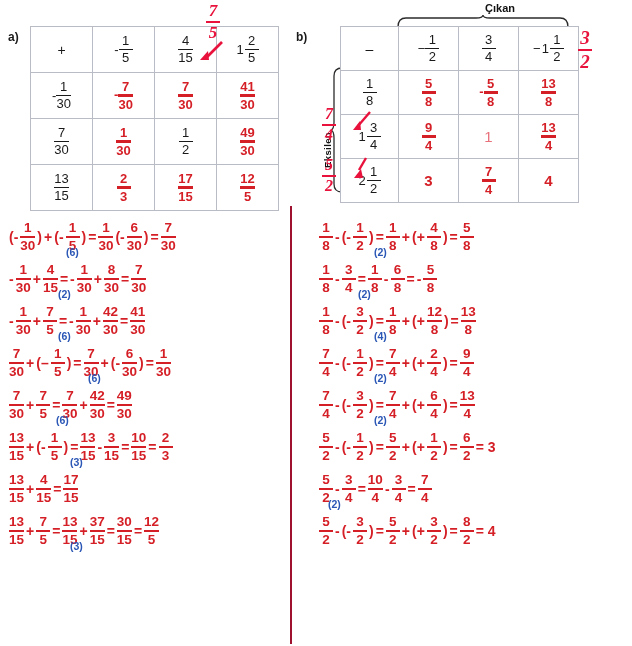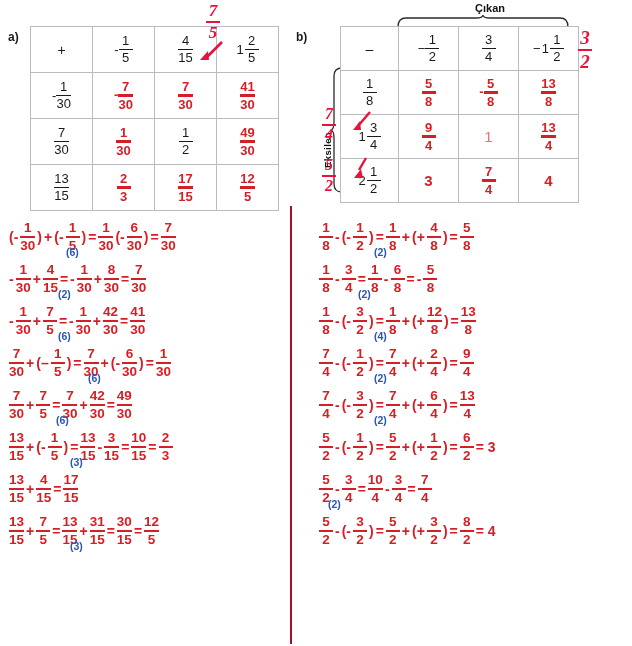--- a/index.html
+++ b/index.html
@@ -239,21 +239,21 @@
         <span class="den">5</span>
       </span>
   </div>
   <svg class="arrow" style="left:196px; top:38px;" width="30" height="26" viewBox="0 0 30 26">
     <path d="M26 4 L10 20" stroke="#e8123c" stroke-width="2.6" fill="none"></path>
     <path d="M4 22 L12 13 L13 22 Z" fill="#e8123c"></path>
   </svg>
 
   <div class="panel-label" style="left:296px; top:30px;">b)</div>
 
-  <div class="hlabel" style="left:490px; top:2px; transform:translateX(-50%);">Çıkan</div>
+  <div class="hlabel" style="left:500px; top:2px; transform:translateX(-50%);">Çıkan</div>
 
   <svg class="brace-top" style="left:396px; top:15px;" width="174" height="12" viewBox="0 0 174 12" preserveAspectRatio="none">
     <path d="M2 12 Q2 3 10 3 L80 3 Q87 3 87 0 Q87 3 94 3 L164 3 Q172 3 172 12" stroke="#2b2b2b" stroke-width="1.3" fill="none"></path>
   </svg>
 
   <div class="vlabel" style="left:322px; top:168px;">Eksilen</div>
 
   <svg class="brace-left" style="left:331px; top:66px;" width="12" height="128" viewBox="0 0 12 128" preserveAspectRatio="none">
     <path d="M11 2 Q3 2 3 10 L3 56 Q3 63 0 64 Q3 65 3 72 L3 118 Q3 126 11 126" stroke="#2b2b2b" stroke-width="1.3" fill="none"></path>
   </svg>
@@ -700,21 +700,21 @@
         <span class="tok">
           <span class="fr red">
             <span class="num">13</span>
             <span class="bar"></span>
             <span class="den">15</span>
           </span>
         </span>
         <span class="tok">+</span>
         <span class="tok">
           <span class="fr red">
-            <span class="num">31</span>
+            <span class="num">37</span>
             <span class="bar"></span>
             <span class="den">15</span>
           </span>
         </span>
         <span class="tok">=</span>
         <span class="tok">
           <span class="fr red">
             <span class="num">30</span>
             <span class="bar"></span>
             <span class="den">15</span>

